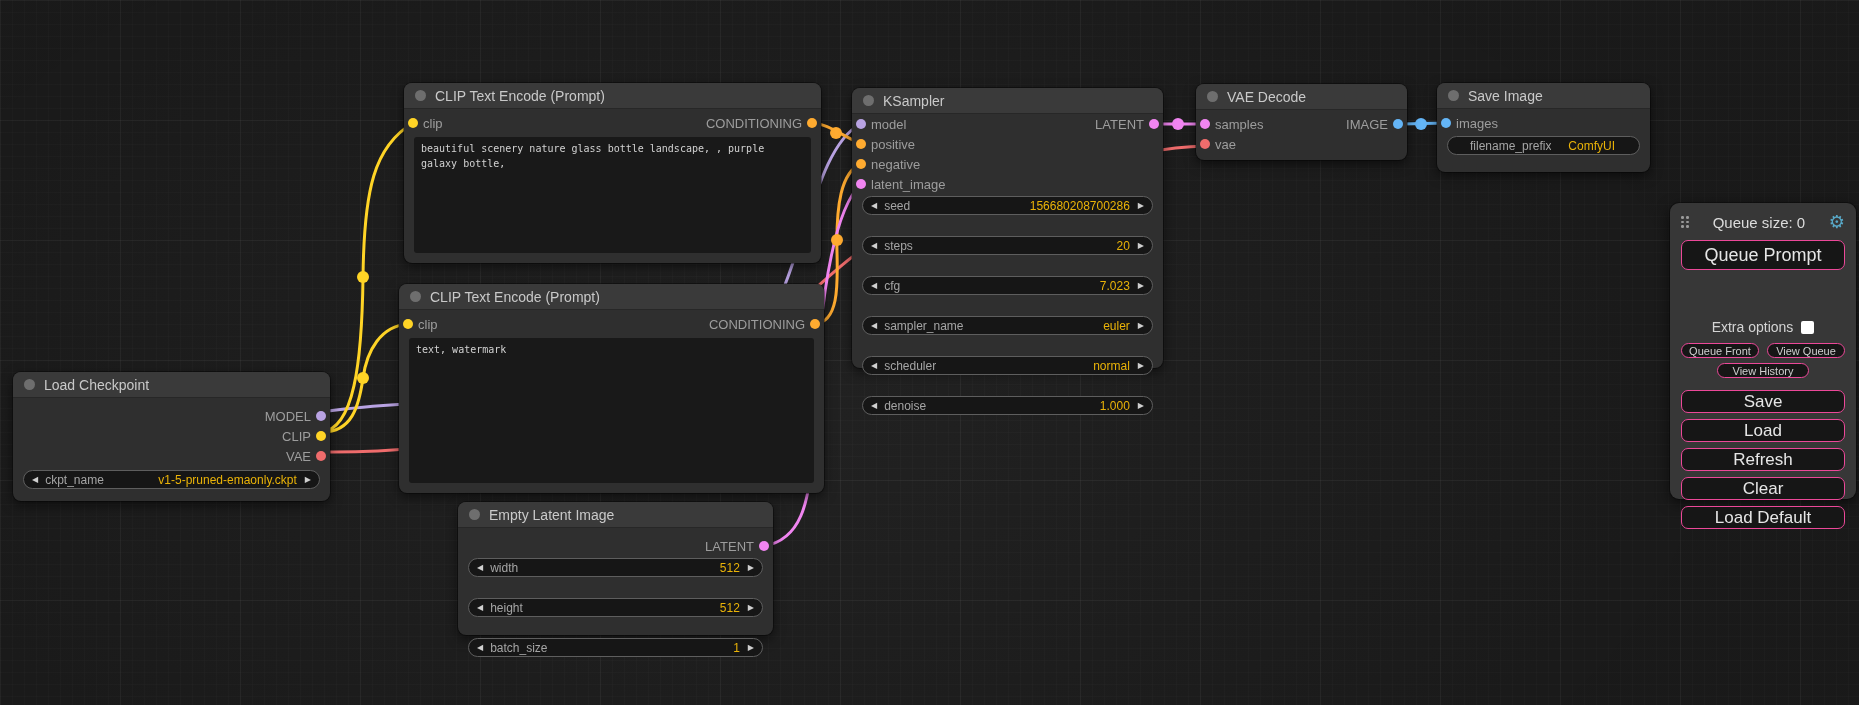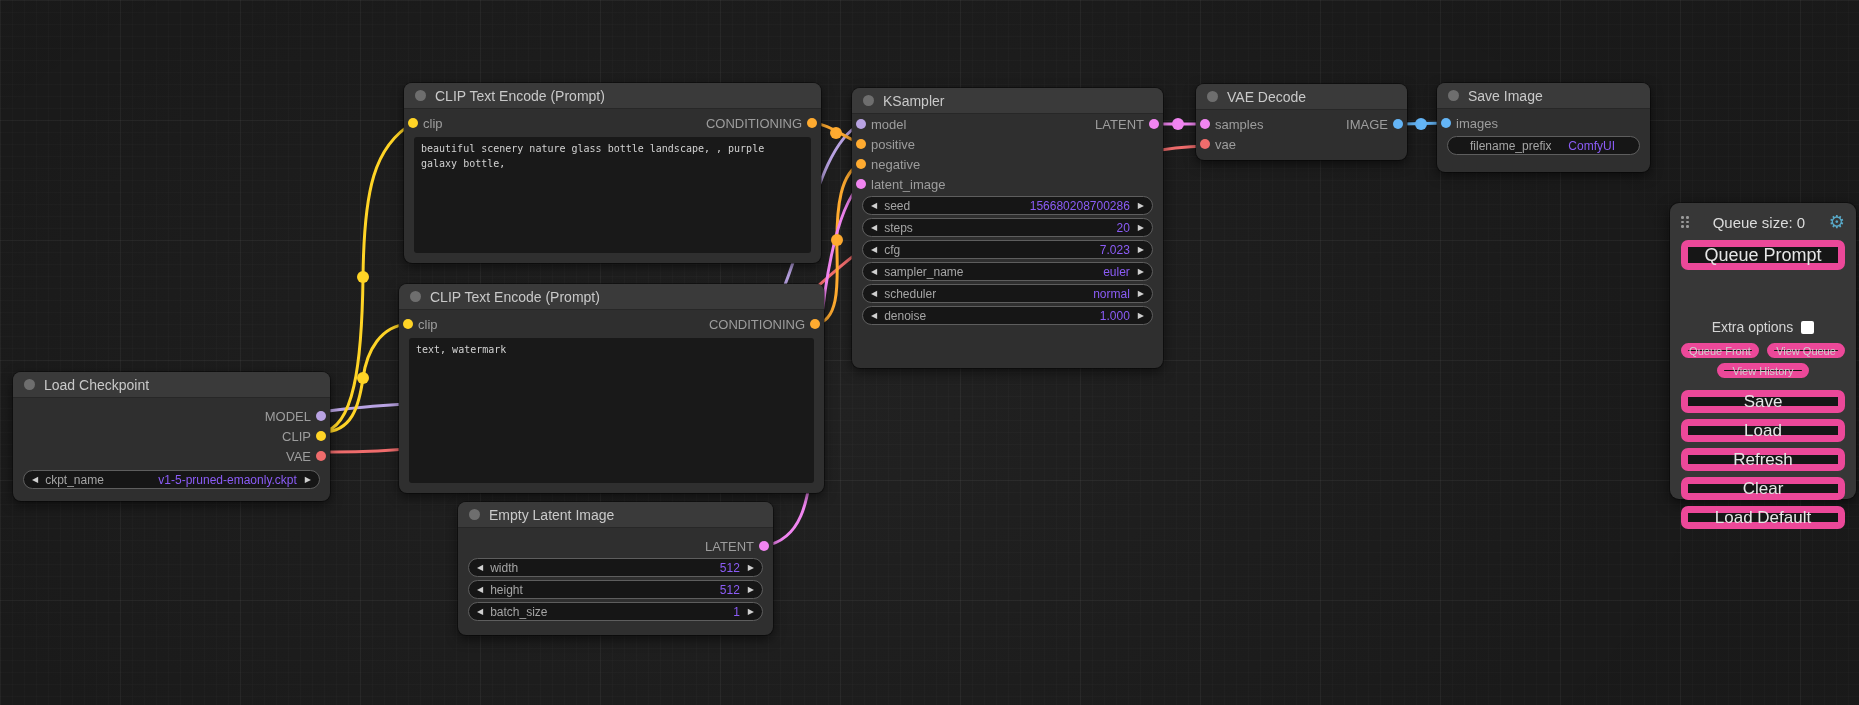--- a/index.html
+++ b/index.html
@@ -42,47 +42,47 @@
   .rows-top { margin-top: 4px; }
   .rows-top8 { margin-top: 8px; }
   .prompt-box {
     flex: 1; margin: 4px 10px 10px; background: #191919; border: none;
     border-radius: 3px; resize: none; outline: none; overflow: hidden;
     color: #d2d2d2; font-family: "DejaVu Sans Mono", monospace;
     font-size: 10px; line-height: 1.45; padding: 5px 7px;
   }
   .widgets { margin-top: 2px; }
   .widget {
-    height: 19px; margin: 0 10px 3px; display: flex; align-items: center;
+    height: 19px; margin: 0 10px 21px; display: flex; align-items: center;
     background: #161616; border: 1px solid #5e5e5e; border-radius: 10px;
     padding: 0 8px; font-size: 12px; color: #a5a5a5; white-space: nowrap;
   }
   .warr { font-size: 8px; color: #cfcfcf; line-height: 1; }
   .wlabel { margin-left: 7px; overflow: hidden; }
   .wlabel.indent { margin-left: 14px; }
-  .wvalue { margin-left: auto; margin-right: 8px; color: #8b5cf6; }
+  .wvalue { margin-left: auto; margin-right: 8px; color: #eab308; }
   .wvalue.noarr { margin-right: 16px; }
   .toggle-dot { width: 12px; height: 12px; border-radius: 50%; background: #8fa8c2; margin-right: -2px; flex: 0 0 auto; }
   .abs-out { position: absolute; top: 26px; right: 0; width: 60%; }
   .dual-row { justify-content: space-between; padding-left: 19px; padding-right: 19px; }
 
   
   #queue-panel {
     position: absolute; z-index: 3; left: 1670px; top: 203px; width: 186px; height: 296px;
     background: #373737; border-radius: 9px; padding: 8px 11px;
     box-shadow: 0 4px 14px rgba(0,0,0,0.6), 0 0 0 1px rgba(0,0,0,0.3);
     color: #d8d8d8;
   }
   .qp-header { height: 22px; display: flex; align-items: center; }
   .drag-handle { display: grid; grid-template-columns: 3px 3px; grid-gap: 2px; cursor: grab; }
   .drag-handle i { width: 2.5px; height: 2.5px; border-radius: 50%; background: #9a9a9a; }
   .qp-title { flex: 1; text-align: center; font-size: 15px; color: #dcdcdc; }
   .gear { color: #58a8c7; font-size: 18px; line-height: 1; cursor: pointer; }
   .qbtn {
-    width: 100%; background: #161616; border: 7px solid #ec4899; border-radius: 7px;
+    width: 100%; background: #161616; border: 1px solid #ec4899; border-radius: 7px;
     color: #e6e6e6; display: flex; align-items: center; justify-content: center;
     cursor: pointer; font-family: "Liberation Sans", sans-serif;
   }
   #queue-prompt-btn { height: 30px; font-size: 18px; margin: 7px 0 9px; }
   .extra-row { height: 18px; display: flex; align-items: center; justify-content: center; gap: 8px; font-size: 14px; color: #d4d4d4; margin-bottom: 7px; margin-top: 48px; }
   .extra-checkbox { appearance: none; width: 13px; height: 13px; background: #ffffff; border-radius: 2px; cursor: pointer; }
   .pill-row { display: flex; gap: 8px; }
   .pill { height: 15px; font-size: 11px; border-radius: 9px; color: #cfcfcf; flex: 1; }
   .vh-row { display: flex; justify-content: center; margin-top: 5px; }
   .vh-row .pill { flex: 0 0 56%; }

